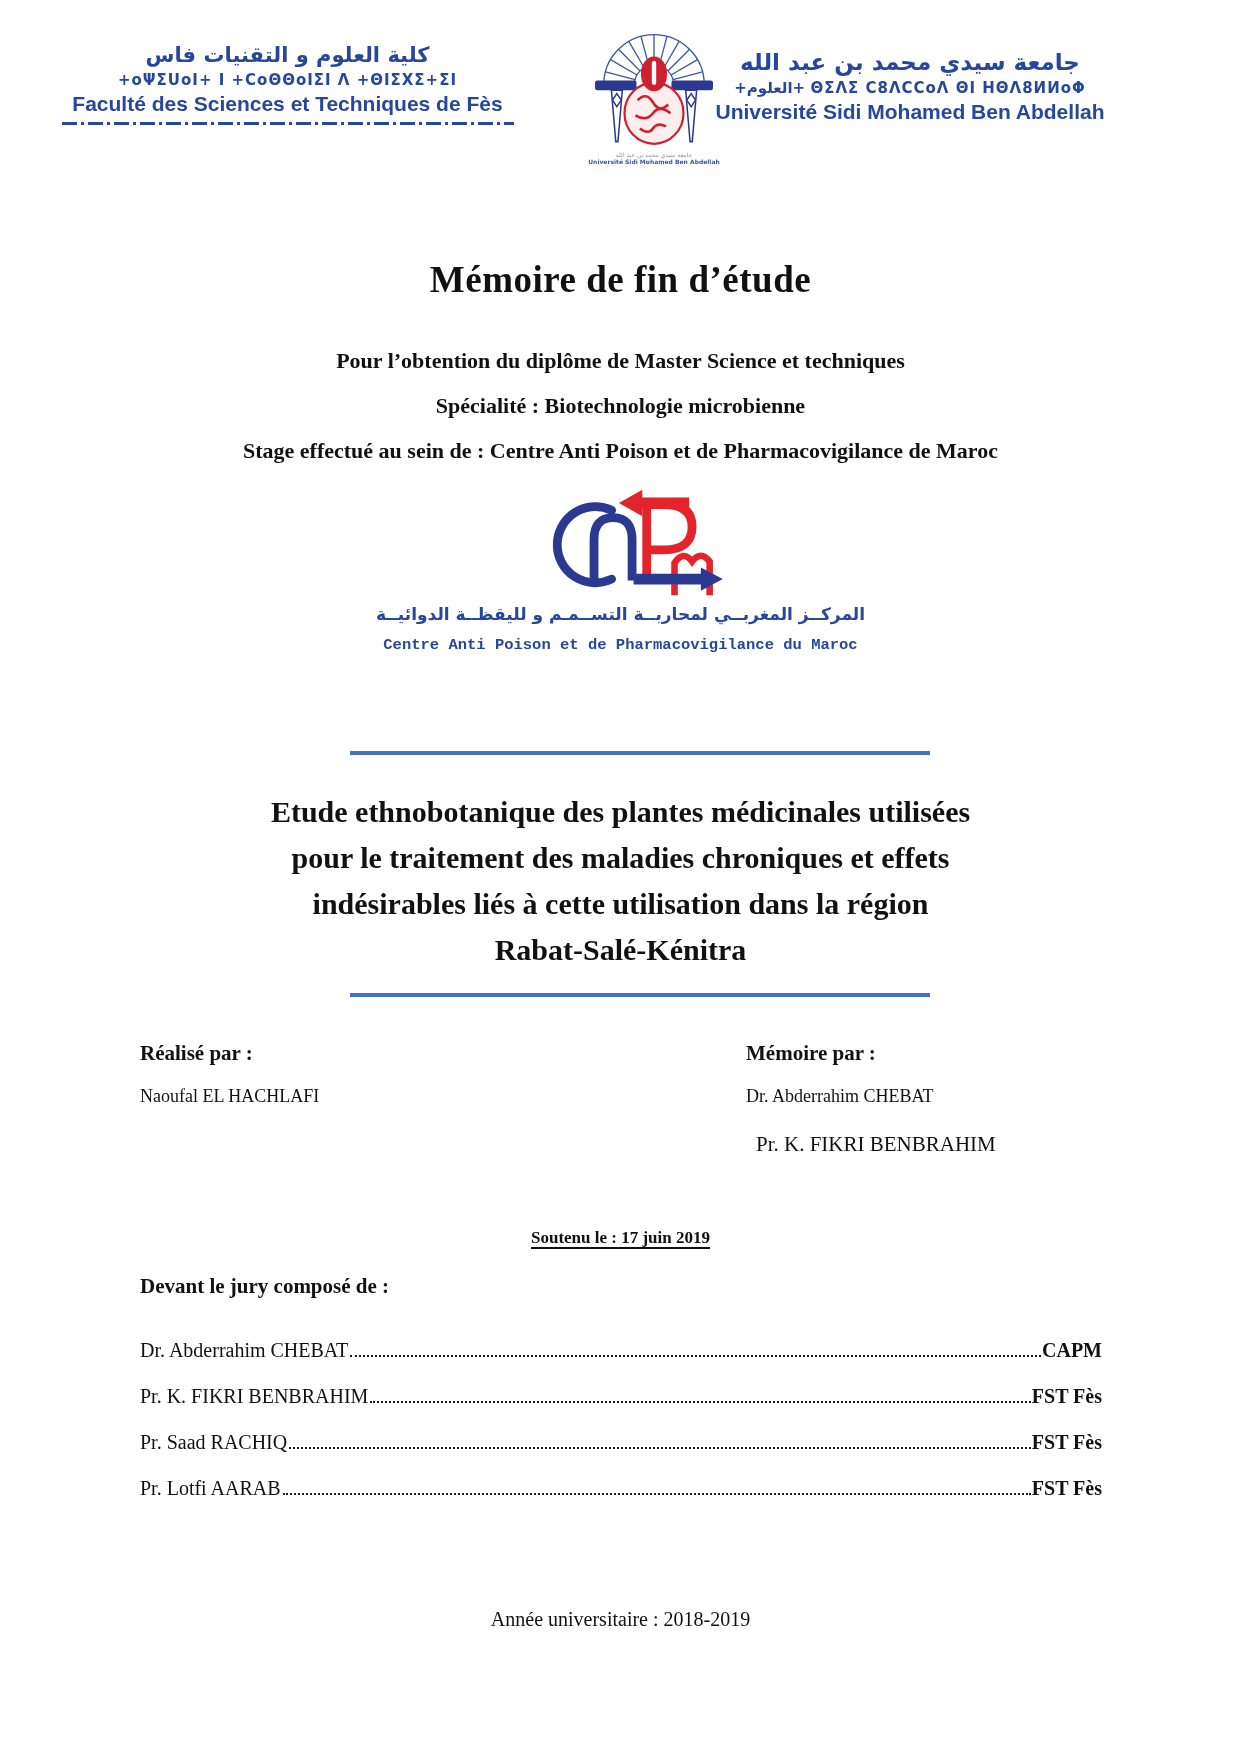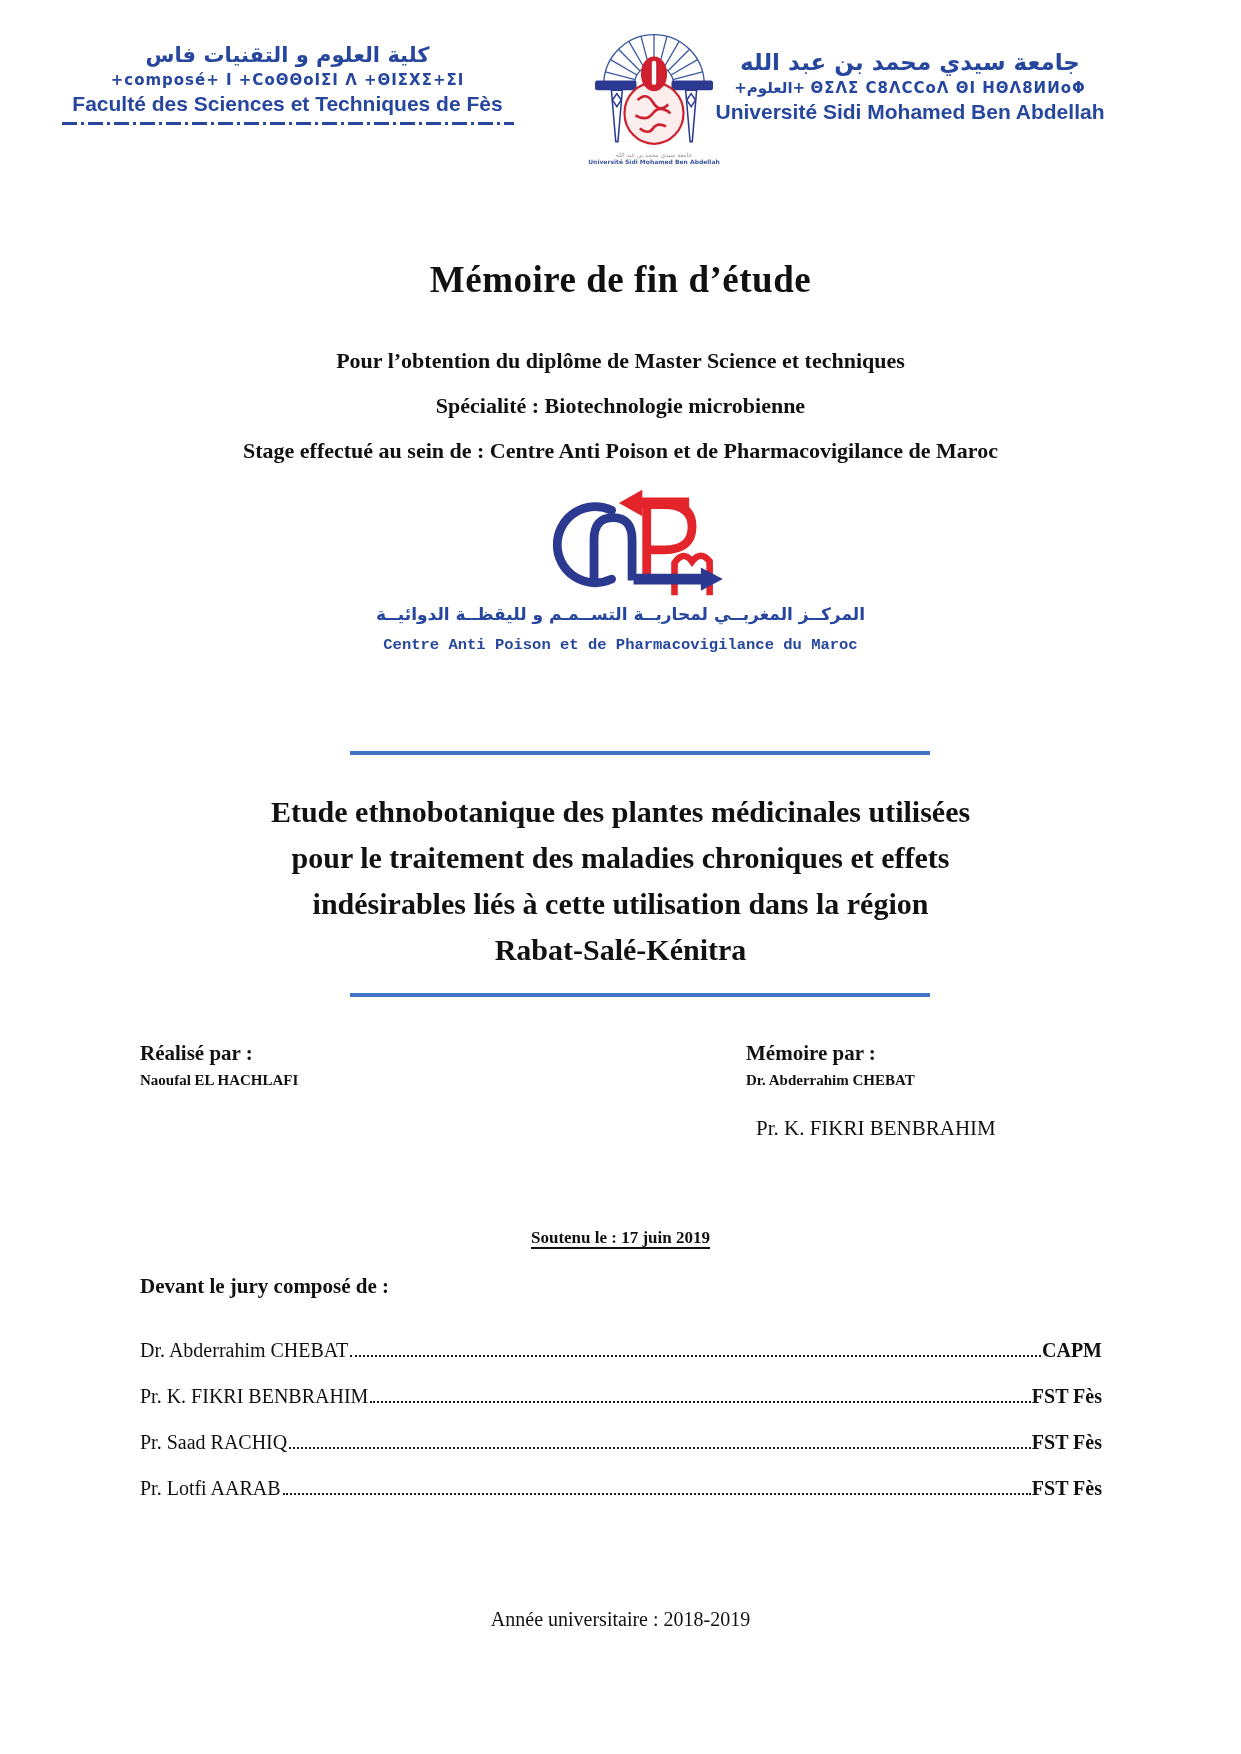--- a/index.html
+++ b/index.html
@@ -48,21 +48,21 @@
   
   .rule { left: 350px; width: 580px; height: 4px; background: #4472c4; }
   .rule1 { top: 751px; }
   .rule2 { top: 993px; }
   .thesis-title { top: 789px; font-size: 30px; font-weight: bold; line-height: 46px; }
 
   
   .credit-left  { left: 140px; top: 1040px; width: 450px; }
   .credit-right { left: 746px; top: 1040px; width: 430px; }
   .credit-label { font-size: 21px; font-weight: bold; line-height: 27px; }
-  .credit-name  { font-size: 15px; line-height: 27px; margin-top: 0; font-weight: bold; }
+  .credit-name  { font-size: 18px; line-height: 27px; margin-top: 16px; }
   .credit-name2 { font-size: 21px; line-height: 27px; margin-top: 21px; padding-left: 10px; }
 
   
   .soutenu { top: 1228px; font-size: 17px; font-weight: bold;
              text-decoration: underline; text-decoration-thickness: 2px; text-underline-offset: 4px; }
   .jury-heading { left: 140px; top: 1274px; font-size: 21px; font-weight: bold; }
   .jury { left: 140px; top: 1317px; width: 962px; }
   .jury-row { display: flex; align-items: flex-end; height: 46px; }
   .jury-name { font-size: 20px; line-height: 26px; white-space: nowrap; }
   .jury-leader { flex: 1 1 auto; border-bottom: 2.6px dotted #1a1a1a; margin: 0 1px 6px 2px; }
@@ -70,21 +70,21 @@
 
   .footer-year { top: 1568px; font-size: 20px; margin-top: 40px; }
 </style>
 </head>
 <body>
 
 <div class="page">
 
   <div class="abs hdr-left">
     <div class="hdr-ar" dir="rtl">كلية العلوم و التقنيات فاس</div>
-    <div class="hdr-tif">+composé+ I +ϹoΘΘoIΣI Λ +ΘΙΣΧΣ+ΣΙ</div>
+    <div class="hdr-tif">+oΨΣUoI+ I +ϹoΘΘoIΣI Λ +ΘΙΣΧΣ+ΣΙ</div>
     <div class="hdr-fr">Faculté des Sciences et Techniques de Fès</div>
     <div class="dashline"></div>
   </div>
 
   <div class="abs emblem">
     <svg width="132" height="118" viewBox="0 0 120 108">
       <g stroke="#3a57a0" stroke-width="1.2" fill="none">
         <path d="M 14 52 A 46 46 0 0 1 106 52"></path>
         <path d="M 42 52 A 18 18 0 0 1 78 52"></path>
         <line x1="104.4" y1="40.1" x2="77.4" y2="47.3"></line>

